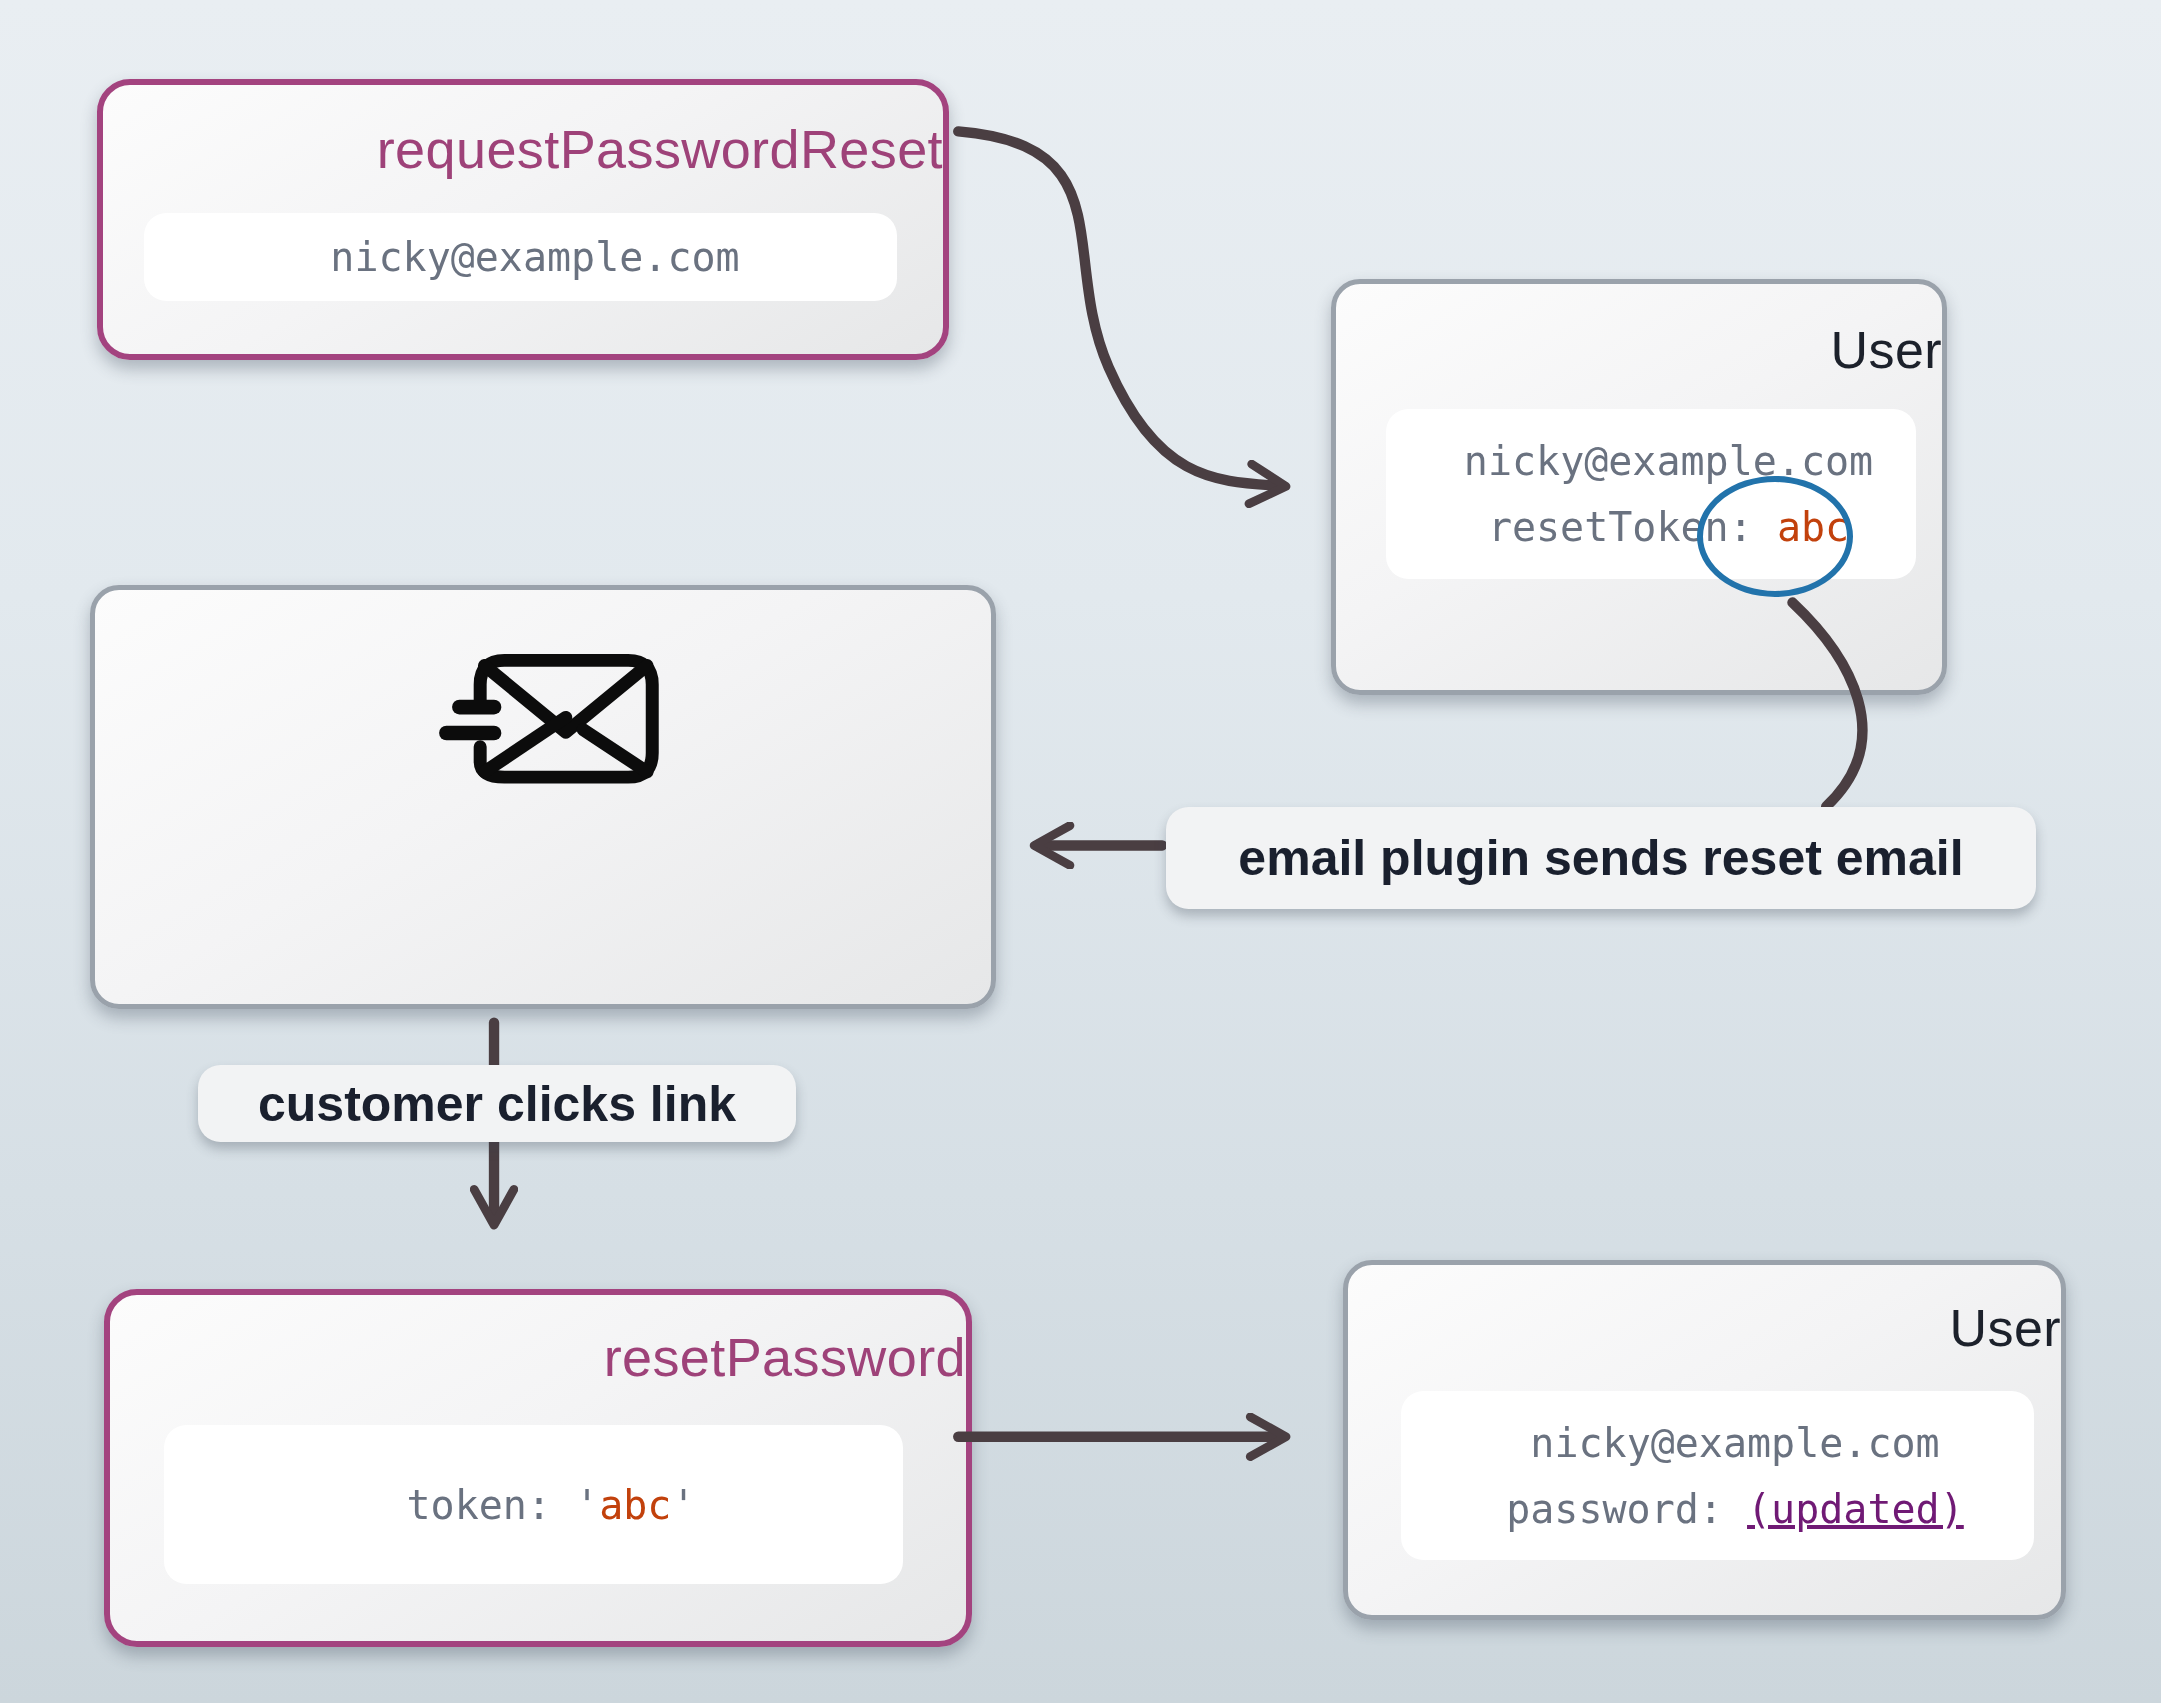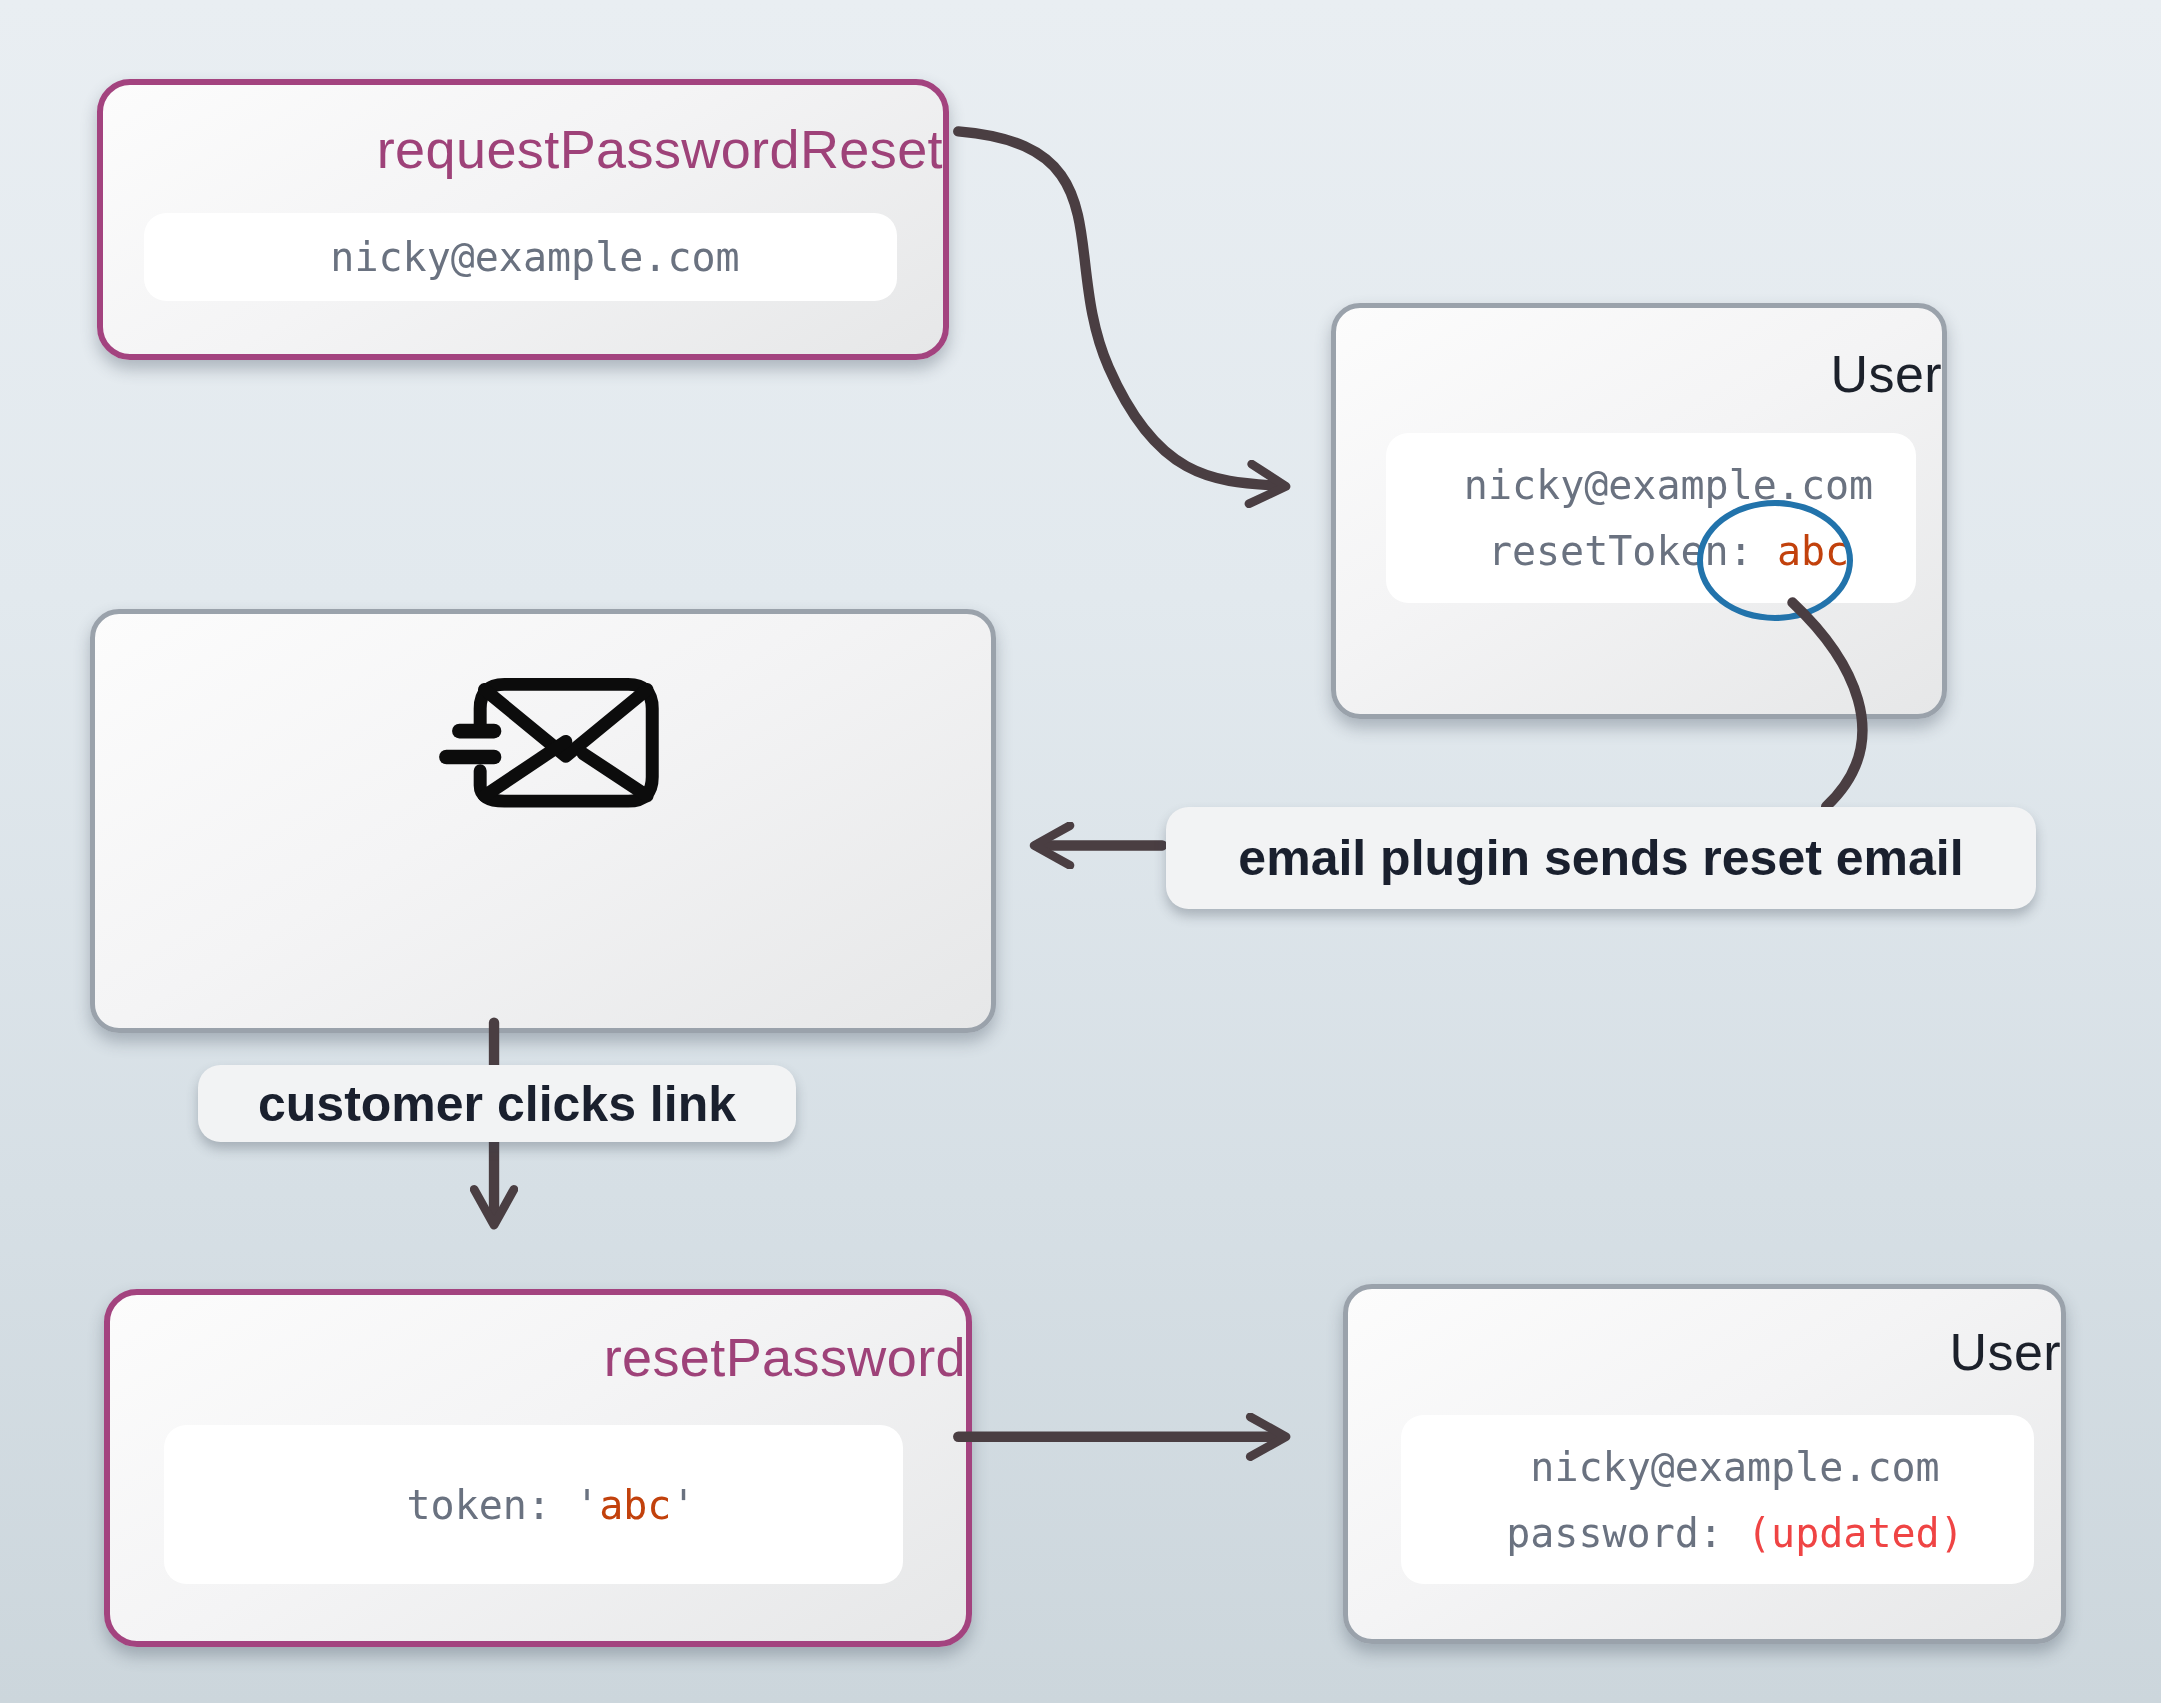--- a/index.html
+++ b/index.html
@@ -11,35 +11,35 @@
     font-family:"Liberation Sans",sans-serif;
   }
   
   .node{
     position:absolute;
     background:linear-gradient(150deg,#fcfcfc 0%,#f4f4f5 45%,#e6e7e8 100%);
     box-shadow:0 8.6px 15.6px rgba(60,72,88,.32);
     z-index:2;
   }
   .node.purple{border:6px solid #a3437f;border-radius:33px;}
-  .node.gray{border:5.2px solid #9aa2ab;border-radius:29px;margin-top:24px;}
+  .node.gray{border:5.2px solid #9aa2ab;border-radius:29px;}
   .node-title{
     position:absolute;left:0;right:0;text-align:right;
     font-weight:400;letter-spacing:0.4px;padding-left:6px;
   }
   .title-purple{color:#9e4279;font-size:54px;}
   .title-dark{color:#1c212b;font-size:52px;}
   .field{
     position:absolute;background:#ffffff;border-radius:22.5px;
     display:flex;flex-direction:column;justify-content:center;
     font-family:"DejaVu Sans Mono","Liberation Mono",monospace;
     color:#6a7280;font-size:40px;line-height:66px;white-space:nowrap;text-align:center;
   }
   .blue{color:#c2410c;}
-  .green{color:#ef4444;}
+  .green{color:#701a75;text-decoration:underline;}
   
   .anno{
     position:absolute;z-index:10;
     background:#f2f3f4;border-radius:22.5px;
     box-shadow:0 7px 12px rgba(55,65,80,.30);
     display:flex;align-items:center;justify-content:center;
     font-weight:700;font-size:50px;color:#1a202e;white-space:nowrap;
   }
   
   .arrows{position:absolute;left:0;top:0;z-index:5;pointer-events:none;}

